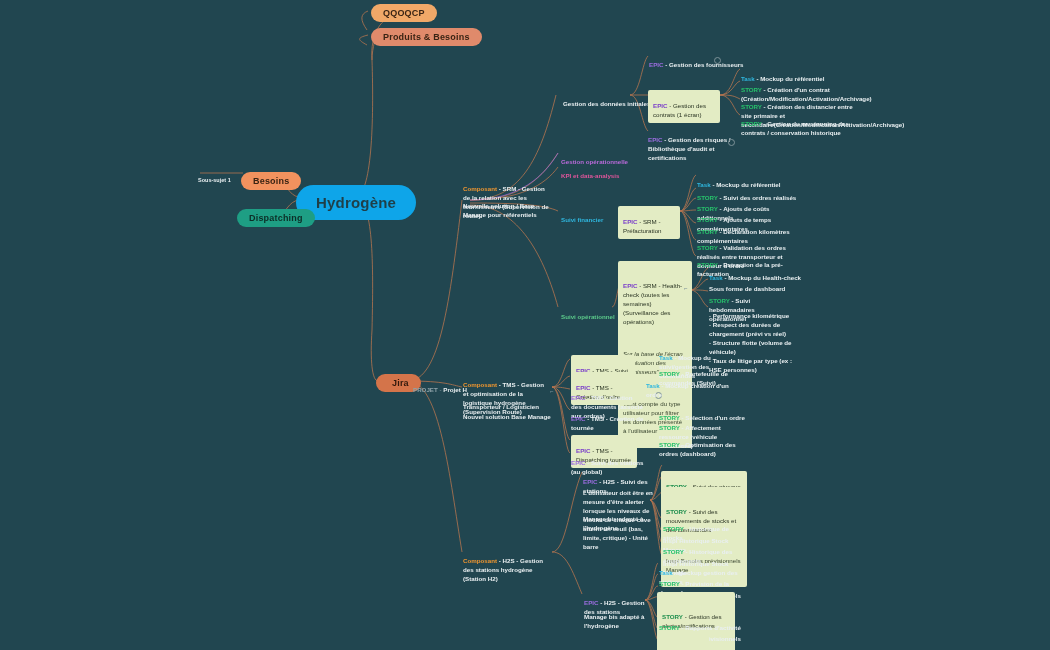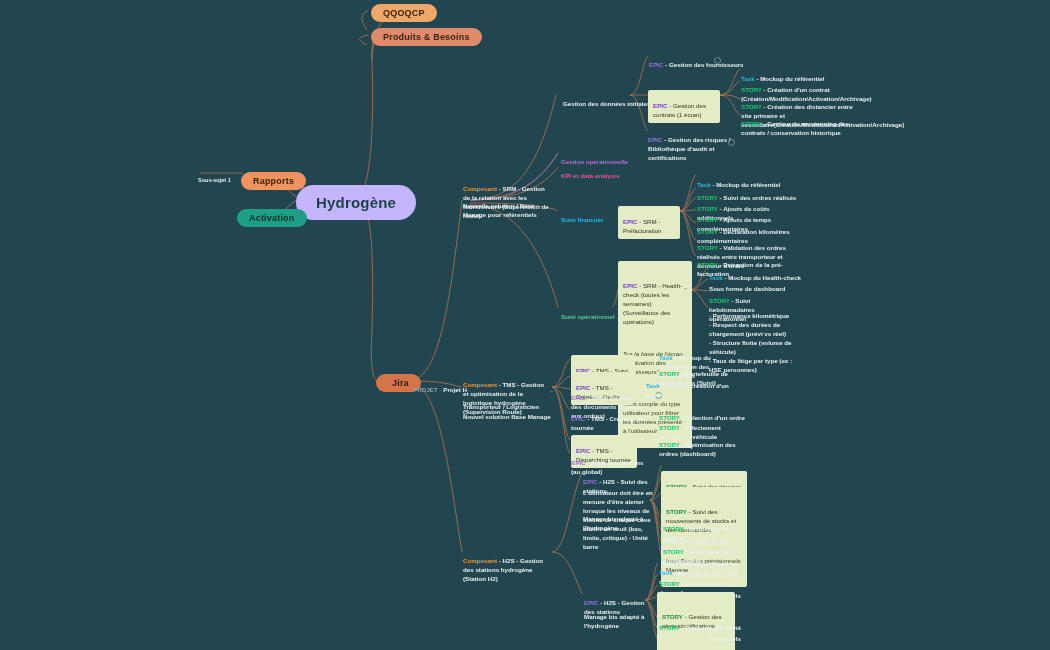--- a/index.html
+++ b/index.html
@@ -13,21 +13,21 @@
   svg.links{position:absolute;left:0;top:0;width:1050px;height:650px;pointer-events:none;}
   .node{position:absolute;box-sizing:border-box;}
 
   
   .pill{
     border-radius:14px;padding:4px 12px;font-size:9px;font-weight:bold;
     letter-spacing:.2px;white-space:nowrap;text-align:center;
   }
   .pill.central{
     font-size:15px;padding:9px 20px;border-radius:22px;
-    background:#c4b5fd;color:#1f3f48;
+    background:#0ea5e9;color:#1f3f48;
   }
   .pill.planning{background:#f2925e;color:#3a2414;}
   .pill.resources{background:#1e9e84;color:#0c2e27;}
   .pill.qqoqcp{background:#f0a868;color:#3a2414;text-align:center;}
   .pill.produits{background:#e08a6b;color:#3a2414;}
   .pill.jira{background:#d4744a;color:#32190d;}
 
   
   .txt{font-size:6.2px;line-height:1.45;white-space:pre-line;}
   .lbl-white{color:#e9eff1;font-weight:bold;}
@@ -152,24 +152,24 @@
   </svg>
 
   <div class="node pill central" style="left:296px;top:185px;">
     <span>Hydrogène</span>
   </div>
 
   <div class="node txt lbl-white" style="left:198px;top:169px;font-size:5.5px;">
     <span>Sous-sujet 1</span>
   </div>
   <div class="node pill planning" style="left:241px;top:172px;">
-    <span>Rapports</span>
+    <span>Besoins</span>
   </div>
   <div class="node pill resources" style="left:237px;top:209px;">
-    <span>Activation</span>
+    <span>Dispatching</span>
   </div>
 
   <div class="node pill qqoqcp" style="left:371px;top:4px;">
     <span>QQOQCP</span>
   </div>
   <div class="node pill produits" style="left:371px;top:28px;">
     <span>Produits &amp; Besoins</span>
   </div>
 
   <div class="node pill jira" style="left:376px;top:374px;padding-left:16px;">

